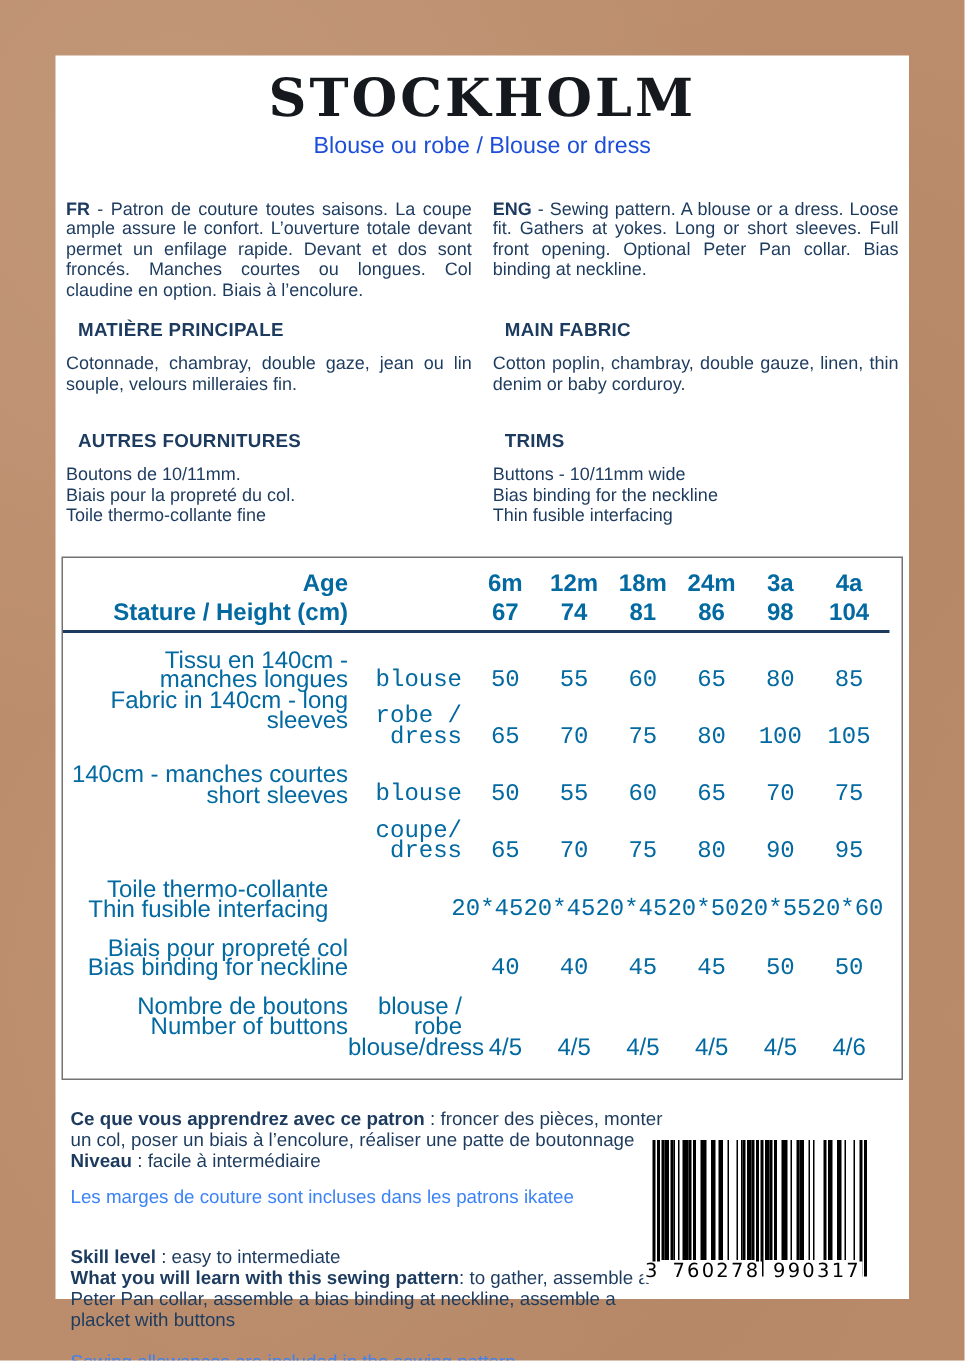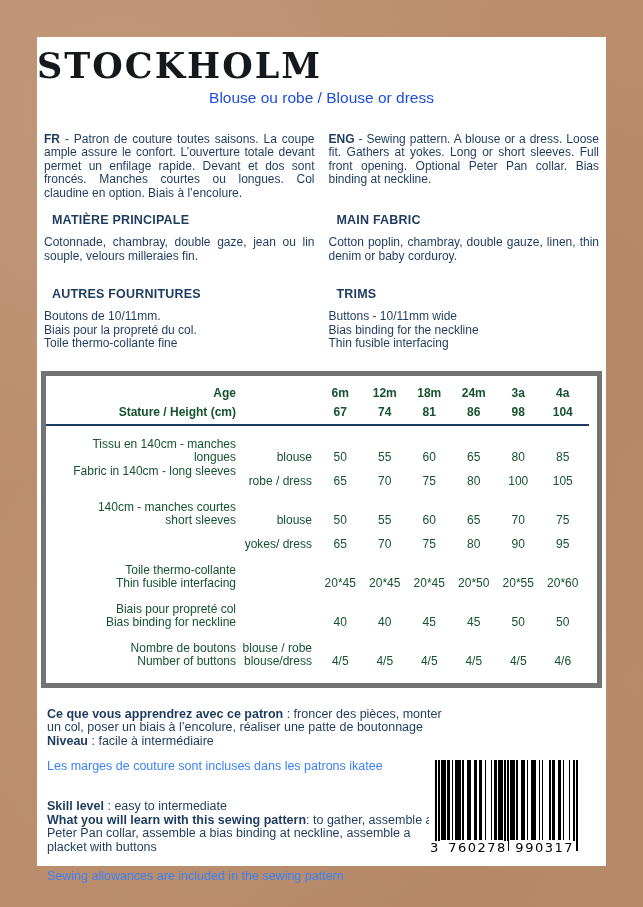--- a/index.html
+++ b/index.html
@@ -11,53 +11,53 @@
       radial-gradient(circle at 18% 12%, rgba(255,245,230,0.10), transparent 42%),
       radial-gradient(circle at 82% 38%, rgba(115,72,42,0.10), transparent 46%),
       radial-gradient(circle at 40% 72%, rgba(255,240,225,0.08), transparent 40%),
       radial-gradient(circle at 68% 92%, rgba(110,68,40,0.08), transparent 45%);
   }
   .card{
     position:absolute;left:37px;top:37px;width:569px;height:829px;
     background:#ffffff;color:#1d3b5e;
   }
   .title{
-    margin:9px 0 0 0;
+    margin:9px 0 0 0;text-align:center;
     font-family:"DejaVu Serif",serif;font-weight:bold;
     font-size:35px;letter-spacing:2px;color:#15191e;line-height:40px;
   }
   .subtitle{
     text-align:center;font-size:15.5px;color:#1d4ed8;margin-top:3px;line-height:18px;
   }
   .two-col{display:grid;grid-template-columns:1fr 1fr;gap:14px;margin:0 7px;}
   .intro{margin-top:26px;font-size:12px;line-height:13.4px;text-align:justify;}
   .intro p{margin:0;}
   .bold{font-weight:bold;}
   .sections{margin-top:13px;}
   .sections.second{margin-top:24px;}
   .sec h2{
     margin:0;padding-left:8px;font-size:12.5px;font-weight:bold;
     letter-spacing:0.2px;color:#1d3b5e;line-height:15px;
   }
   .sec .sec-body{margin-top:8px;font-size:12px;line-height:13.5px;text-align:justify;}
   .sec .sec-lines{margin-top:8px;font-size:12px;line-height:13.5px;}
   
   .size-table{
-    border:5px solid #737373;margin:20px 4px 0 4px;
-    padding:8px 12px 14px 4px;font-size:12px;color:#14532d;
+    border:1px solid #737373;margin:20px 4px 0 4px;
+    padding:8px 12px 14px 4px;font-size:16px;color:#0369a1;
   }
   .t-hrow{display:flex;font-weight:bold;line-height:15px;margin:2px 0 4px 0;align-items:flex-end;}
   .t-label{width:186px;text-align:right;line-height:13.5px;}
   .t-sub{width:82px;text-align:right;padding-right:6px;box-sizing:border-box;line-height:13.5px;}
   .t-cell{flex:1;text-align:center;}
   .t-rule{border-bottom:2px solid #1d3b5e;margin:2px -4px 0 -4px;}
   .t-group{display:flex;margin-top:12px;}
   .t-group-label{width:186px;text-align:right;}
   .t-group-rows{flex:1;display:flex;flex-direction:column;}
-  .t-group-rows.offset{padding-top:13px;}
+  .t-group-rows.offset{padding-top:13px;font-family:Liberation Mono, monospace;}
   .t-row{display:flex;align-items:flex-end;line-height:13.5px;}
   .t-row + .t-row{margin-top:11px;}
   
   .notes{margin:20px 0 0 10px;width:404px;font-size:12.5px;line-height:13.8px;color:#1d3b5e;}
   .notes p{margin:0;}
   .red{color:#3b82f6;}
   .fr-allow{margin-top:11px !important;}
   .eng-block{margin-top:26px !important;}
   .eng-allow{margin-top:15px !important;}
   
@@ -180,21 +180,21 @@
             </div>
             <div class="t-cell">50</div>
             <div class="t-cell">55</div>
             <div class="t-cell">60</div>
             <div class="t-cell">65</div>
             <div class="t-cell">70</div>
             <div class="t-cell">75</div>
           </div>
           <div class="t-row">
             <div class="t-sub">
-              <div class="">yokes/ dress</div>
+              <div class="">coupe/ dress</div>
             </div>
             <div class="t-cell">65</div>
             <div class="t-cell">70</div>
             <div class="t-cell">75</div>
             <div class="t-cell">80</div>
             <div class="t-cell">90</div>
             <div class="t-cell">95</div>
           </div>
         </div>
       </div>

